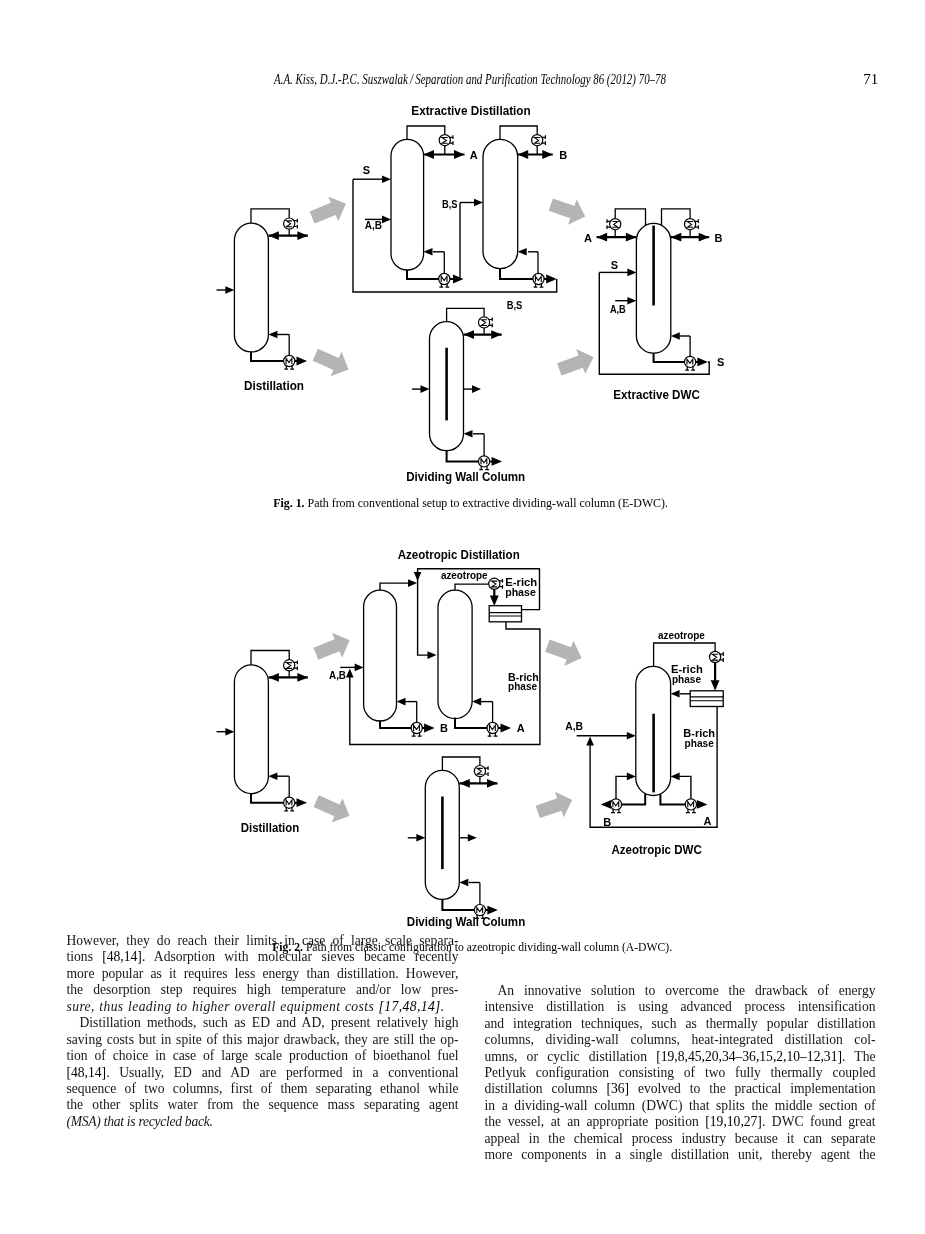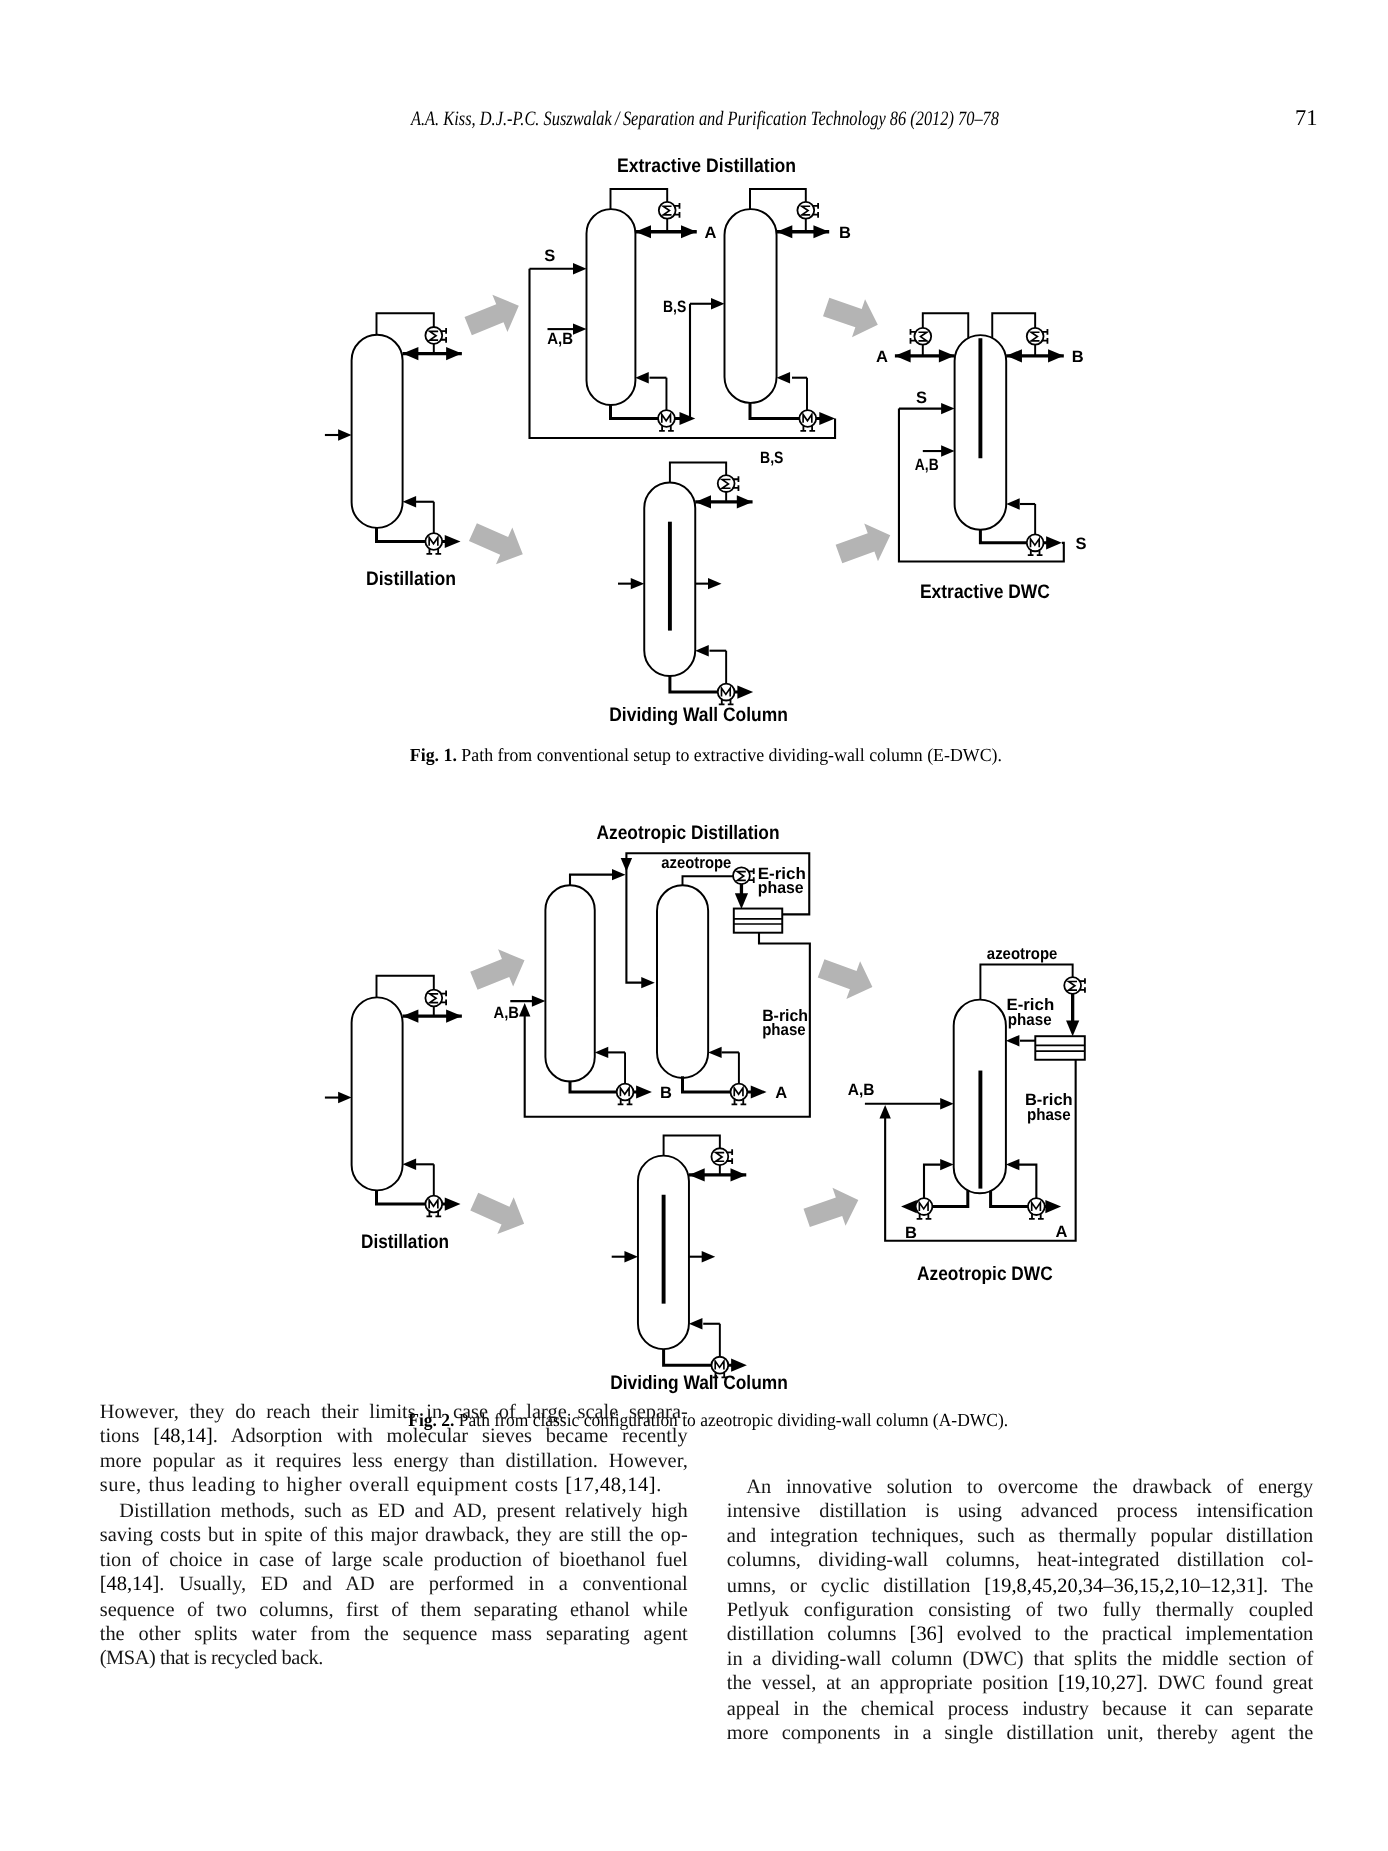--- a/index.html
+++ b/index.html
@@ -2,21 +2,21 @@
 <html><head>
 <meta charset="utf-8">
 <style>
   html,body{margin:0;padding:0;}
   body{width:925px;height:1234px;background:#ffffff;position:relative;overflow:hidden;
        font-family:"Liberation Serif",serif;}
   .abs{position:absolute;}
   svg text{font-family:"Liberation Sans",sans-serif;font-weight:bold;fill:#000;}
   .col{position:absolute;width:392px;font-size:13.6px;line-height:16.45px;color:#161616;}
   .col .ln{text-align:justify;text-align-last:justify;white-space:normal;height:16.45px;overflow:visible;}
-  .col .lnl{text-align:left;text-align-last:left;}
+  .col .lnl{text-align:left;text-align-last:left;font-style:italic;}
   .cit{color:#000000;}
 </style>
 </head>
 <body>
 
 <svg class="abs" style="left:0;top:60px" width="925" height="32" viewBox="0 60 925 32">
   <text x="274" y="83.6" style="font-family:'Liberation Serif',serif;font-weight:normal;font-style:italic;font-size:13.6px" textLength="392" lengthAdjust="spacingAndGlyphs">A.A. Kiss, D.J.-P.C. Suszwalak / Separation and Purification Technology 86 (2012) 70–78</text>
   <text x="878.3" y="83.5" style="font-family:'Liberation Serif',serif;font-weight:normal;font-size:15px" text-anchor="end">71</text>
 </svg>
 
@@ -248,20 +248,21 @@
 </svg>
 
 <svg class="abs" style="left:0;top:935px" width="925" height="26" viewBox="0 935 925 26">
   <text x="272.2" y="950.9" style="font-family:'Liberation Serif',serif;font-weight:normal;font-size:12.3px" textLength="399.9" lengthAdjust="spacingAndGlyphs"><tspan font-weight="bold">Fig. 2.</tspan> Path from classic configuration to azeotropic dividing-wall column (A-DWC).</text>
 </svg>
 
 <div class="col" style="left:66.5px;top:933px;">
   <div class="ln">However, they do reach their limits in case of large scale separa-</div>
   <div class="ln">tions <span class="cit">[48,14]</span>. Adsorption with molecular sieves became recently</div>
   <div class="ln">more popular as it requires less energy than distillation. However,</div>
+  <div class="ln">the desorption step requires high temperature and/or low pres-</div>
   <div class="ln lnl" style="letter-spacing:0.4px;word-spacing:0.7px">sure, thus leading to higher overall equipment costs <span class="cit">[17,48,14]</span>.</div>
   <div class="ln"><span style="display:inline-block;width:13px"></span>Distillation methods, such as ED and AD, present relatively high</div>
   <div class="ln">saving costs but in spite of this major drawback, they are still the op-</div>
   <div class="ln">tion of choice in case of large scale production of bioethanol fuel</div>
   <div class="ln"><span class="cit">[48,14]</span>. Usually, ED and AD are performed in a conventional</div>
   <div class="ln">sequence of two columns, first of them separating ethanol while</div>
   <div class="ln">the other splits water from the sequence mass separating agent</div>
   <div class="ln lnl" style="letter-spacing:-0.28px">(MSA) that is recycled back.</div>
 </div>
 

